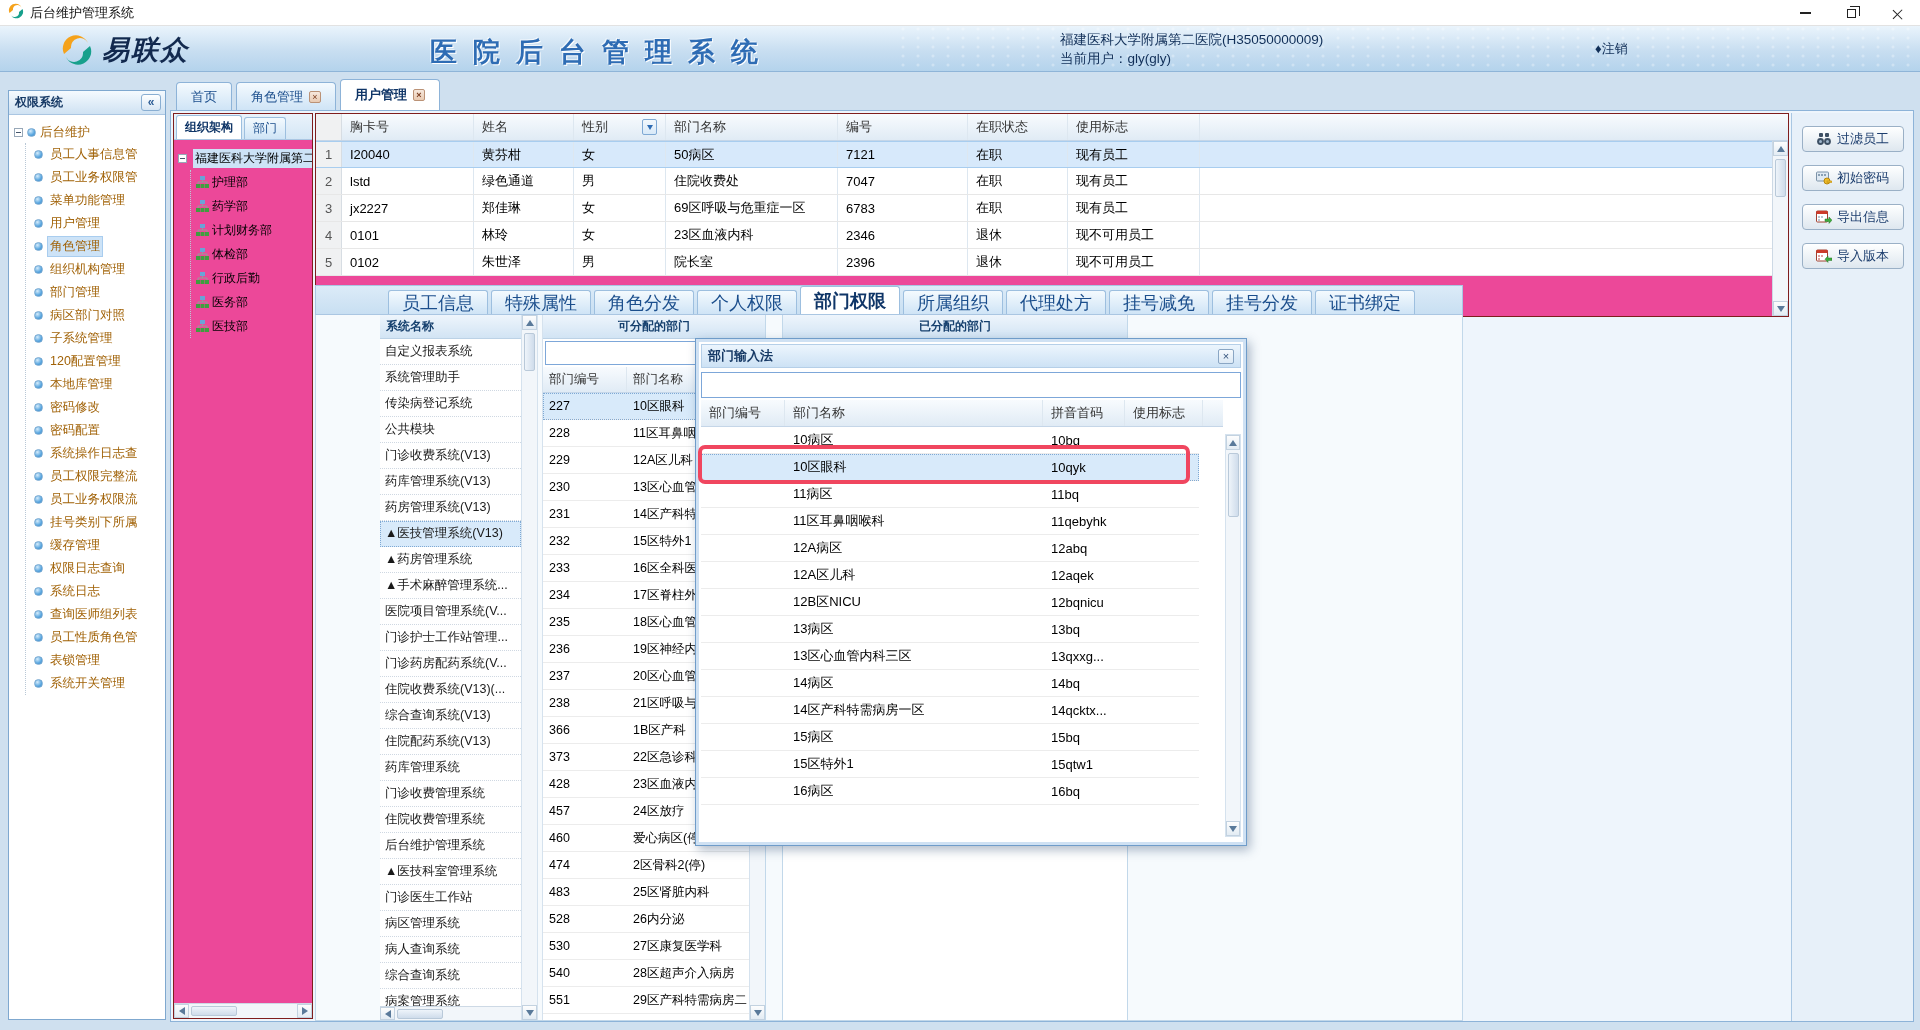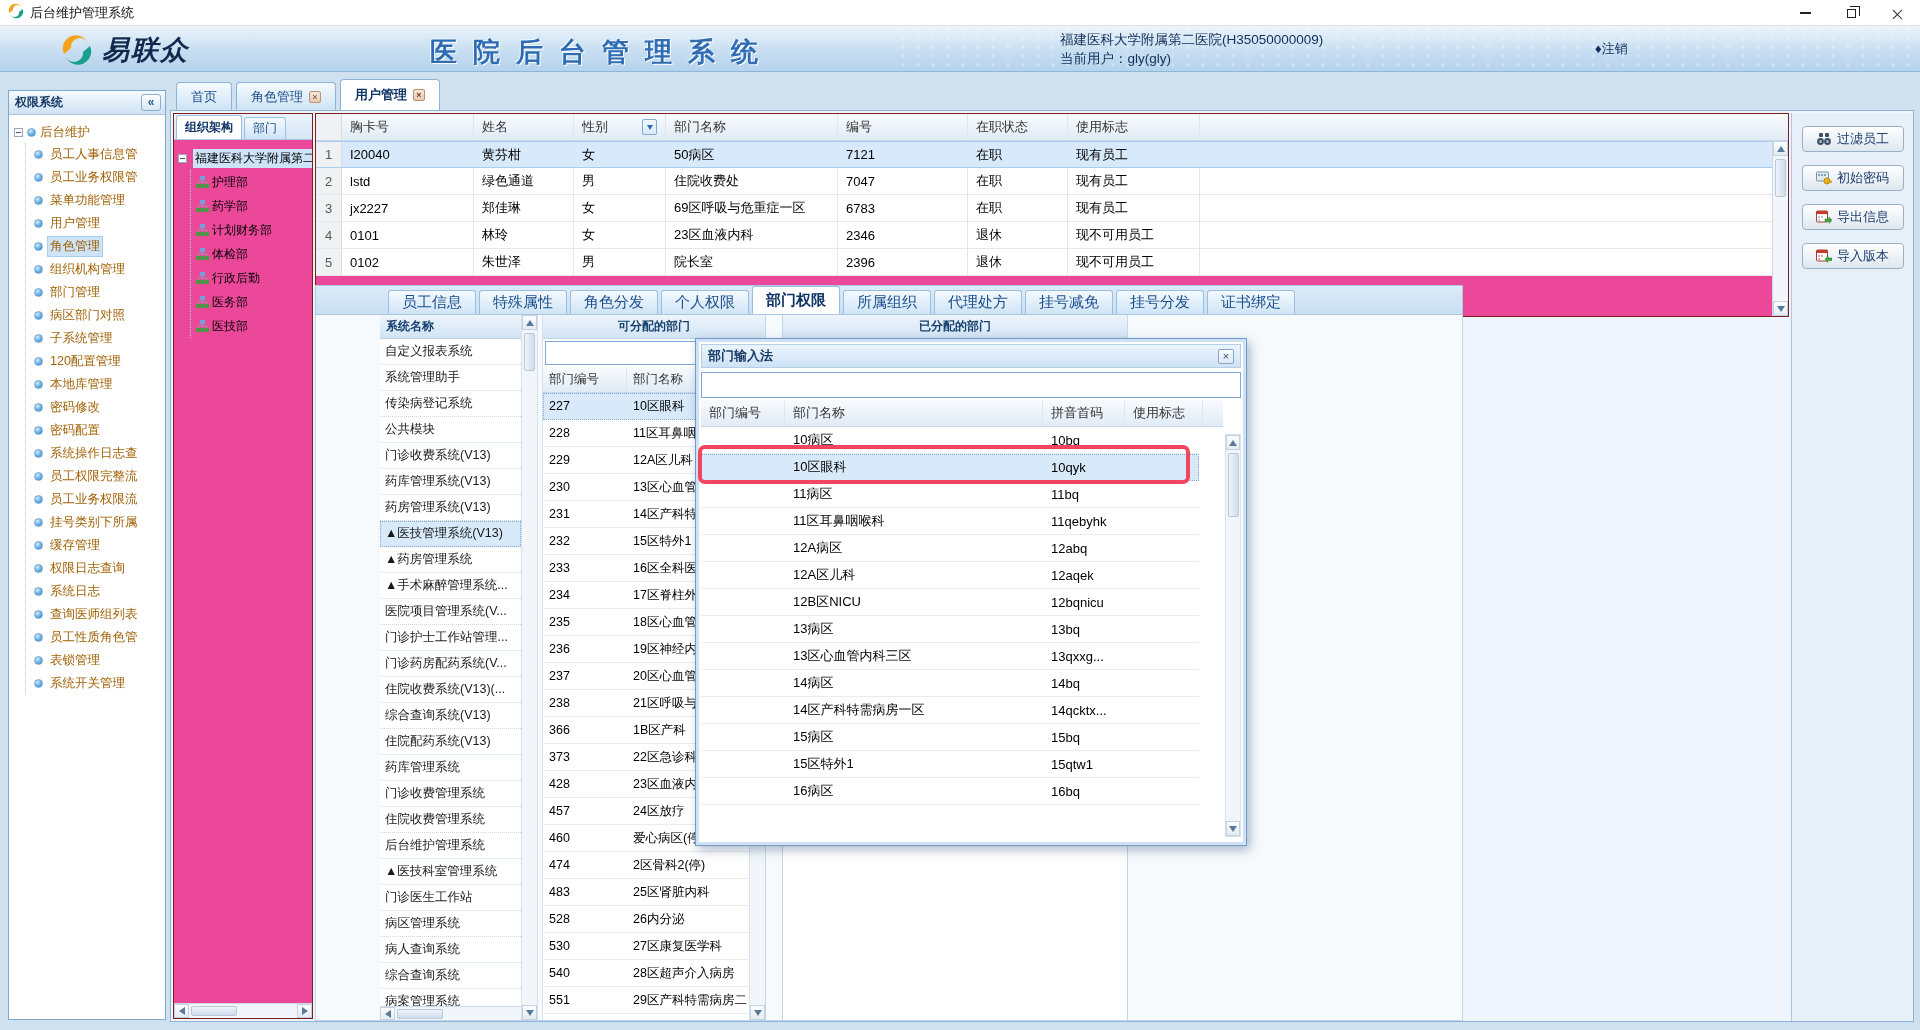--- a/index.html
+++ b/index.html
@@ -107,21 +107,21 @@
   .vs-thumb { position:absolute; left:2px; width:11px; height:38px; top:18px;
     background:linear-gradient(90deg,#eef4fa,#cfdceb); border:1px solid #b9c9d9; border-radius:2px; }
   
   .actions-panel { left:1620px; top:2px; width:122px; height:908px; background:#e7f0f9; border:none; border-left:1px solid #a9c7e3; }
   .act-btn { width:102px; height:26px; margin:13px auto 0 auto; display:flex; align-items:center; justify-content:center; gap:5px;
     background:linear-gradient(#feffff,#dee7ef); border:1px solid #9ab0c6; border-radius:4px;
     font-size:13px; color:#1d3e6e; cursor:pointer; box-shadow:0 1px 0 #fff inset; }
   
   .detail-strip { position:absolute; left:144px; top:174px; width:1148px; height:30px;
     background:linear-gradient(#dcebf8,#c8dff2); border:1px solid #aac6e2; display:flex; align-items:flex-end; padding-left:72px; gap:3px; }
-  .dtab { height:24px; padding:0 13px; display:flex; align-items:center; font-size:15px; color:#1b4e8c;
+  .dtab { height:24px; padding:0 13px; display:flex; align-items:center; font-size:18px; color:#1b4e8c;
     background:linear-gradient(#f4fafe,#cfe4f6); border:1px solid #9dbfdf; border-bottom:none;
     border-radius:3px 3px 0 0; cursor:pointer; }
   .dtab.active { height:28px; background:#fff; font-weight:bold; color:#0f3567; }
   
   .lower { position:absolute; left:144px; top:204px; width:1148px; height:706px; background:#f6fafd; border:1px solid #c2d8ea; border-top:none; }
   .sys-col { position:absolute; left:64px; top:0; width:142px; bottom:0; background:#fff; border-right:1px solid #d5e2ee; overflow:hidden; }
   .list-head { height:24px; background:linear-gradient(#eef5fc,#d2e4f4); border-bottom:1px solid #bcd2e6;
     font-size:12px; font-weight:bold; color:#16406e; display:flex; align-items:center; padding:0 6px; }
   .list-head.center { justify-content:center; }
   .sys-items { position:absolute; top:24px; left:0; right:0; bottom:14px; overflow:hidden; font-size:12.5px; }

